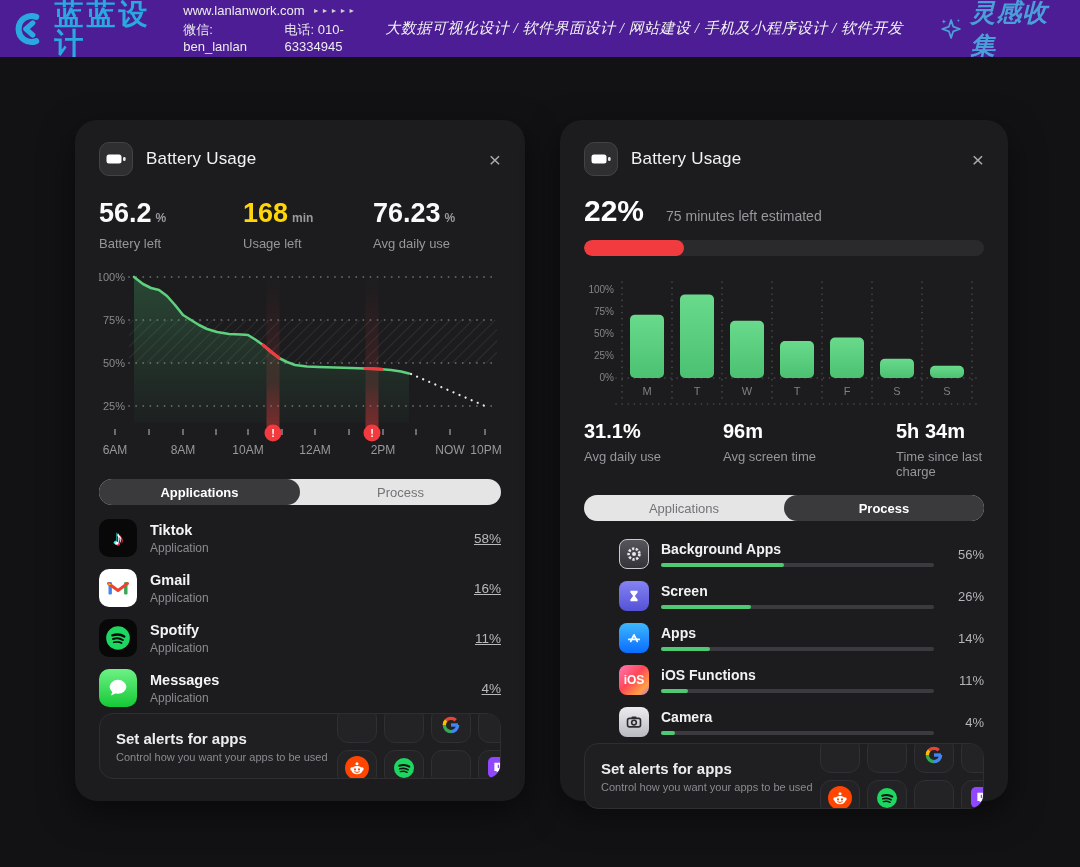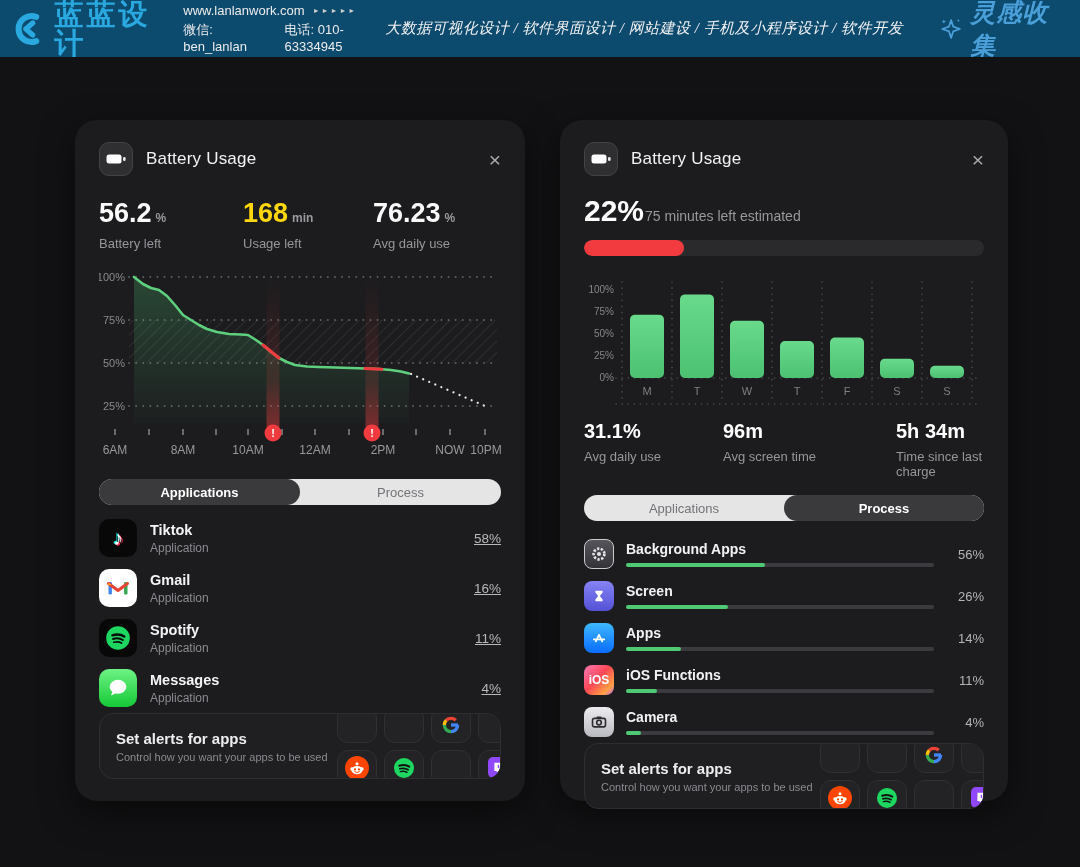--- a/index.html
+++ b/index.html
@@ -1,18 +1,18 @@
 <!DOCTYPE html>
 <html><head>
 <meta charset="utf-8">
 <style>
   * { margin:0; padding:0; box-sizing:border-box; }
   html,body { width:1080px; height:867px; background:#0c0c0d; font-family:"Liberation Sans",sans-serif; overflow:hidden; }
   
-  .topbar { height:57px; background:#0c4a6e; display:flex; align-items:center; padding:0 20px 0 12px; }
+  .topbar { height:57px; background:#4c1d95; display:flex; align-items:center; padding:0 20px 0 12px; }
   .logo-group { display:flex; align-items:center; gap:8px; }
   .logo-text { font-size:29px; font-weight:bold; color:#29a9e0; letter-spacing:3px; line-height:1; }
   .contact { margin-left:18px; display:flex; flex-direction:column; gap:3px; }
   .contact-l1 { display:flex; align-items:center; gap:8px; }
   .contact-url { color:#ececec; font-size:13px; }
   .contact-arrows { color:#cfcfcf; font-size:7px; letter-spacing:2px; }
   .contact-l2 { display:flex; gap:18px; color:#ececec; font-size:13px; }
   .services { margin-left:auto; margin-right:36px; font-family:"Liberation Serif",serif; font-style:italic; font-size:15px; color:#f2f2f2; letter-spacing:.5px; white-space:nowrap; }
   .collect { display:flex; align-items:center; gap:7px; }
   .collect-text { font-family:"Liberation Serif",serif; font-style:italic; font-weight:bold; font-size:25px; color:#4a9fd8; letter-spacing:1px; }
@@ -44,30 +44,30 @@
   .app-icon { width:38px; height:38px; border-radius:10px; flex:none; display:flex; align-items:center; justify-content:center; }
   .app-name { font-size:14.5px; font-weight:600; color:#f4f4f6; }
   .app-type { font-size:12px; color:#8a8a90; margin-top:3px; }
   .app-pct { margin-left:auto; font-size:13.5px; color:#b8b8bd;text-decoration:underline; }
   .tiktok { background:#080808; }
   .tiktok-note { color:#fff; font-size:20px; text-shadow:-1.5px -1px 0 #25f4ee, 1.5px 1px 0 #fe2c55; }
   .gmailbg { background:#fff; }
   .spotifybg { background:#080808; }
   .messagesbg { background:linear-gradient(#6df284,#15c936); }
   
-  .batt-row { margin-top:18px; display:flex; align-items:baseline; gap:1px; flex:none; }
+  .batt-row { margin-top:18px; display:flex; align-items:baseline; gap:22px; flex:none; }
   .batt-pct { font-size:30px; font-weight:700; color:#fff; }
   .batt-note { font-size:14px; color:#98989d; }
   .progress-track { margin-top:12px; height:16px; border-radius:9px; background:#2a2a2d; overflow:hidden; flex:none; }
   .progress-fill { height:100%; background:#f23b3f; border-radius:9px; }
   .rstats { margin-top:8px; display:grid; grid-template-columns:139px 173px 1fr; flex:none; }
   .rstat-value { font-size:20px; font-weight:700; color:#fff; }
   .rstat-label { font-size:13px; color:#96969b; margin-top:6px; }
   .proc-list { margin-top:12px; flex:none; }
-  .proc-row { display:flex; align-items:center; gap:12px; padding:6px 0; }
+  .proc-row { display:flex; align-items:center; gap:12px; padding:6px 0;margin-left:35px; }
   .proc-icon { width:30px; height:30px; border-radius:8px; flex:none; display:flex; align-items:center; justify-content:center; }
   .proc-body { flex:1; min-width:0; }
   .proc-name { font-size:14px; font-weight:600; color:#f2f2f4; }
   .proc-track { margin-top:6px; height:4px; border-radius:2px; background:#3b3b3f; }
   .proc-fill { height:100%; border-radius:2px; background:#4fc973; }
   .proc-pct { width:38px; text-align:right; font-size:13px; color:#b4b4b9; flex:none; }
   .ic-settings { background:linear-gradient(#55555c,#333338); border:1px solid #c9c9ce; }
   .ic-screen { background:linear-gradient(#8583f4,#5452d6); }
   .ic-apps { background:linear-gradient(#3db8ff,#0a6cff); }
   .ic-ios { background:linear-gradient(135deg,#ff7ab8 0%,#ff4757 45%,#ff9f43 80%,#c56cf0 100%); }

